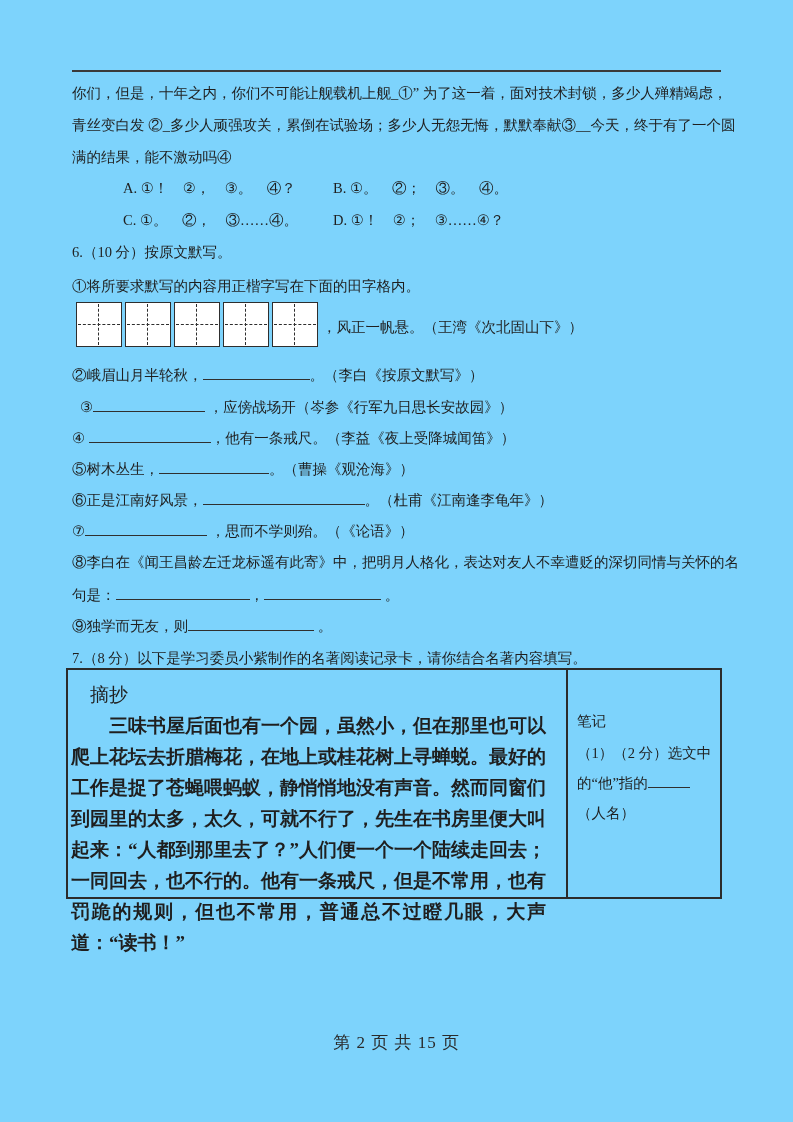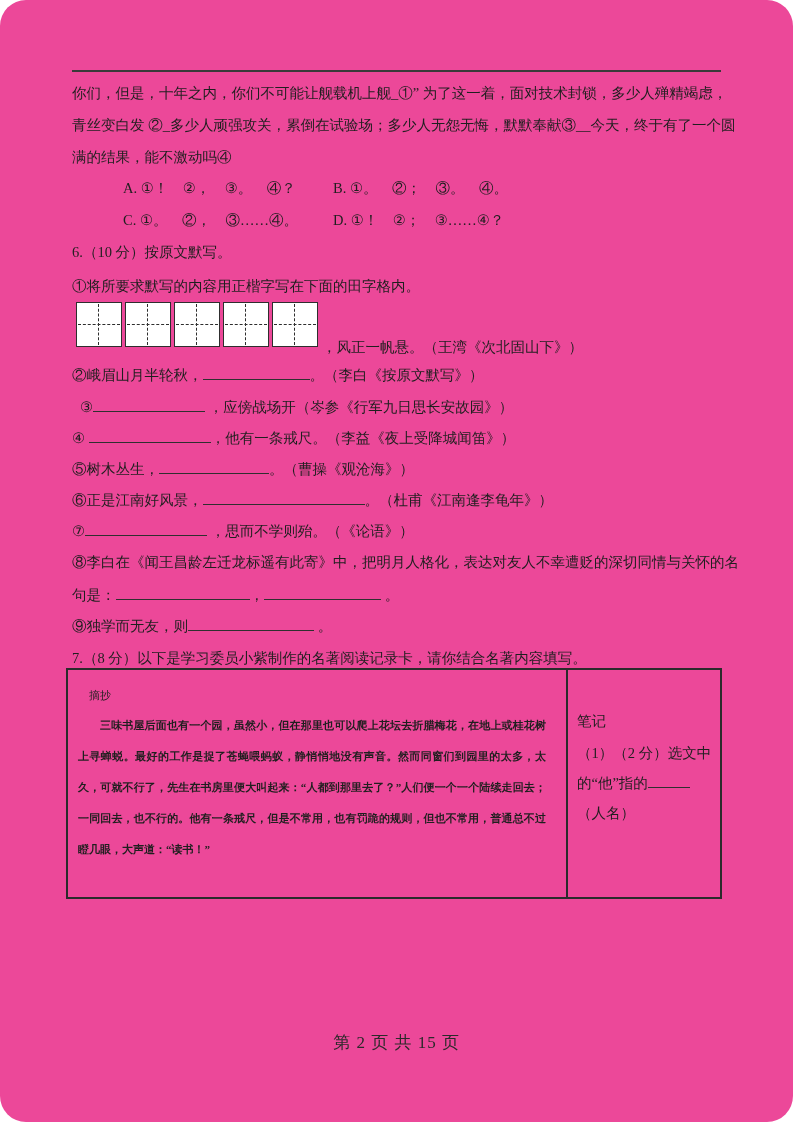--- a/index.html
+++ b/index.html
@@ -4,21 +4,21 @@
 <style>
   * { margin:0; padding:0; box-sizing:border-box; }
   html,body { background:#ffffff; }
   body {
     width:793px; height:1122px;
     font-family:"Liberation Serif","DejaVu Serif",serif;
     color:#1f1f1f;
     position:relative;
     overflow:hidden;
   }
-  .page { position:absolute; inset:0; background:#ec4899;border-radius:26px; }
+  .page { position:absolute; inset:0; background:#7dd3fc; }
   .abs { position:absolute; white-space:nowrap; font-size:14.5px; line-height:1.25; }
   .rule-top {
     position:absolute; left:72px; width:649px; top:70px; height:2px;
     background:#3a3a3a;
   }
   .blank {
     display:inline-block;
     border-bottom:1px solid #2f2f2f;
     height:13px;
     vertical-align:baseline;
@@ -38,22 +38,22 @@
     border-left:1.5px dashed #2e2e2e; margin-left:-1px;
   }
   .card-table {
     position:absolute; left:66px; top:668px; width:656px; height:231px;
     border:2px solid #2b2b2b;
     display:flex;
   }
   .card-left {
     flex:1 1 auto;
     border-right:2px solid #2b2b2b;
-    padding:10px 20px 0 10px;
-    font-size:11px;
+    padding:10px 20px 0 3px;
+    font-size:19px;
   }
   .card-left .cell-title { text-indent:1em; line-height:30px; }
   .card-left .excerpt {
     text-indent:2em; line-height:31px; text-align:justify;
     white-space:normal;
     font-weight:bold;
   }
   .card-right {
     width:152px; flex:0 0 152px;
     padding:36px 8px 0 9px;
@@ -101,21 +101,21 @@
       </div>
     <div class="tian-box">
         <div class="tian-h"></div>
         <div class="tian-v"></div>
       </div>
     <div class="tian-box">
         <div class="tian-h"></div>
         <div class="tian-v"></div>
       </div>
   </div>
-  <div class="abs" style="top:318px; left:322px;margin-top:20px;">，风正一帆悬。（王湾《次北固山下》）</div>
+  <div class="abs" style="top:318px; left:322px;">，风正一帆悬。（王湾《次北固山下》）</div>
 
   <div class="abs" style="top:366px; left:72px;"><span>②峨眉山月半轮秋，</span><span class="blank" style="width:107px;"></span><span>。（李白《按原文默写》）</span></div>
 
   <div class="abs" style="top:398px; left:80px;"><span>③</span><span class="blank" style="width:112px;"></span><span> ，应傍战场开（岑参《行军九日思长安故园》）</span></div>
 
   <div class="abs" style="top:429px; left:72px;"><span>④ </span><span class="blank" style="width:122px;"></span><span>，他有一条戒尺。（李益《夜上受降城闻笛》）</span></div>
 
   <div class="abs" style="top:460px; left:72px;"><span>⑤树木丛生，</span><span class="blank" style="width:110px;"></span><span>。（曹操《观沧海》）</span></div>
 
   <div class="abs" style="top:522px; left:72px;"><span>⑦</span><span class="blank" style="width:122px;"></span><span> ，思而不学则殆。（《论语》）</span></div>

